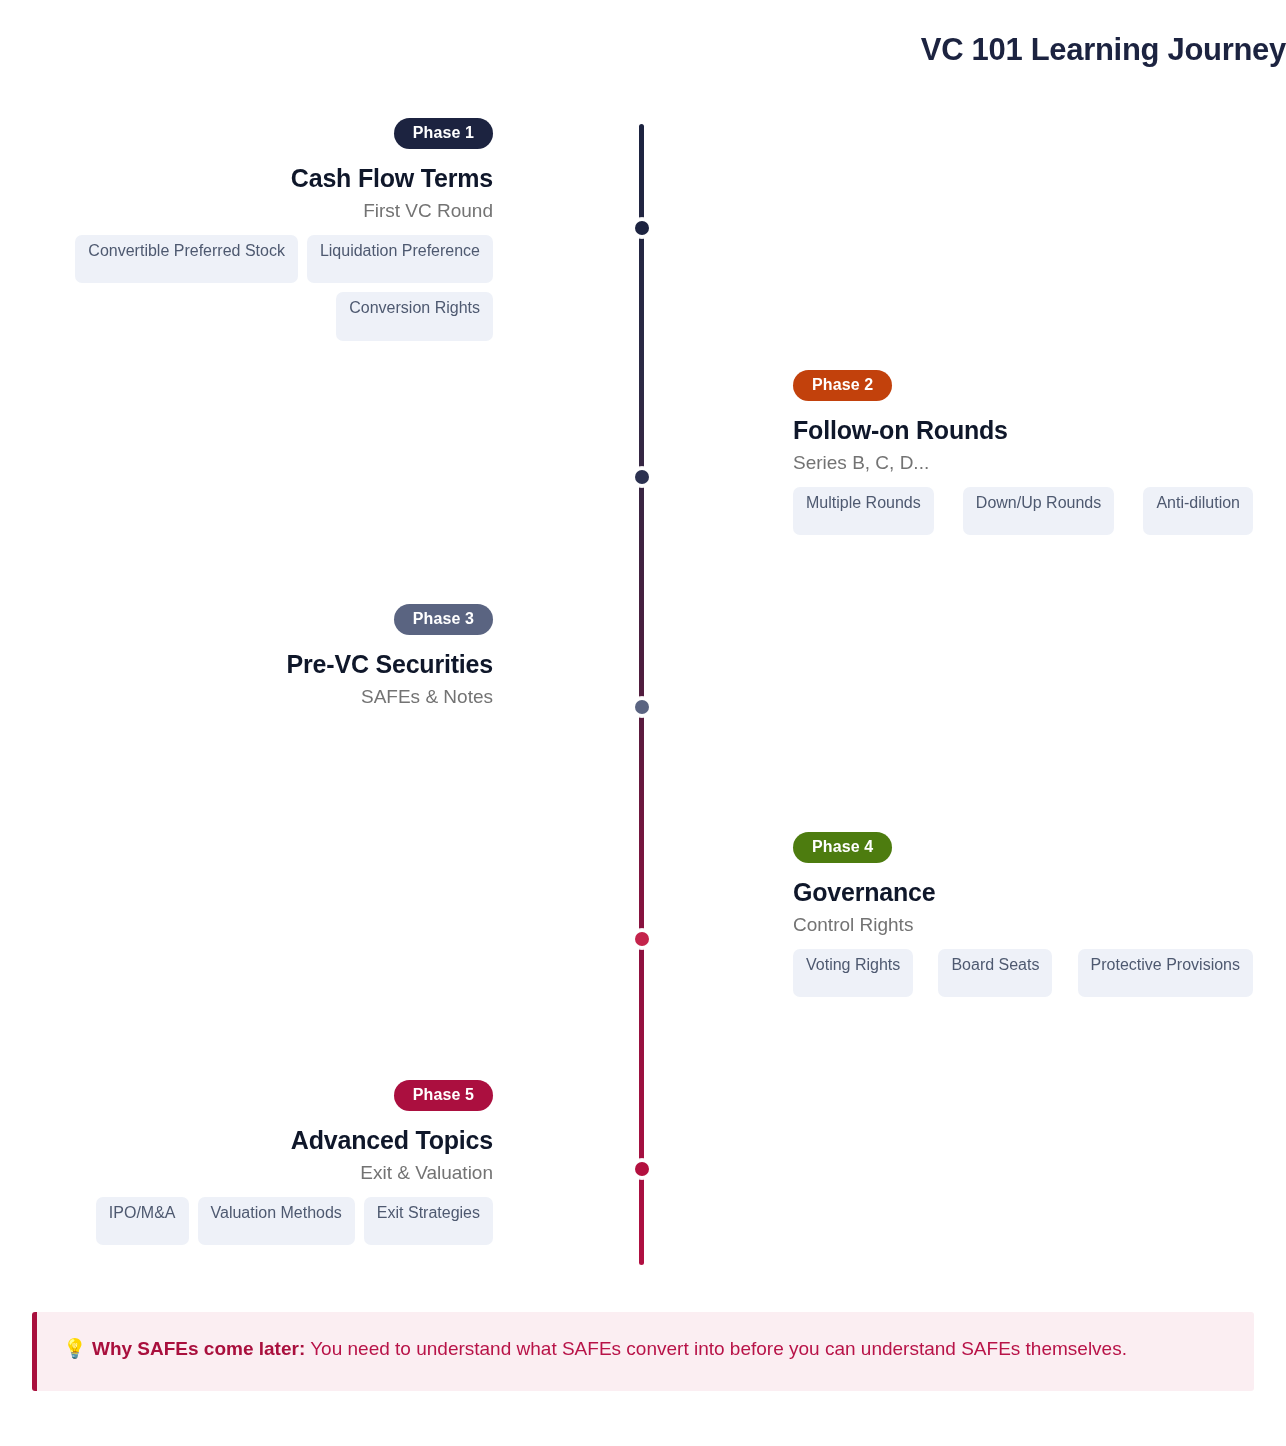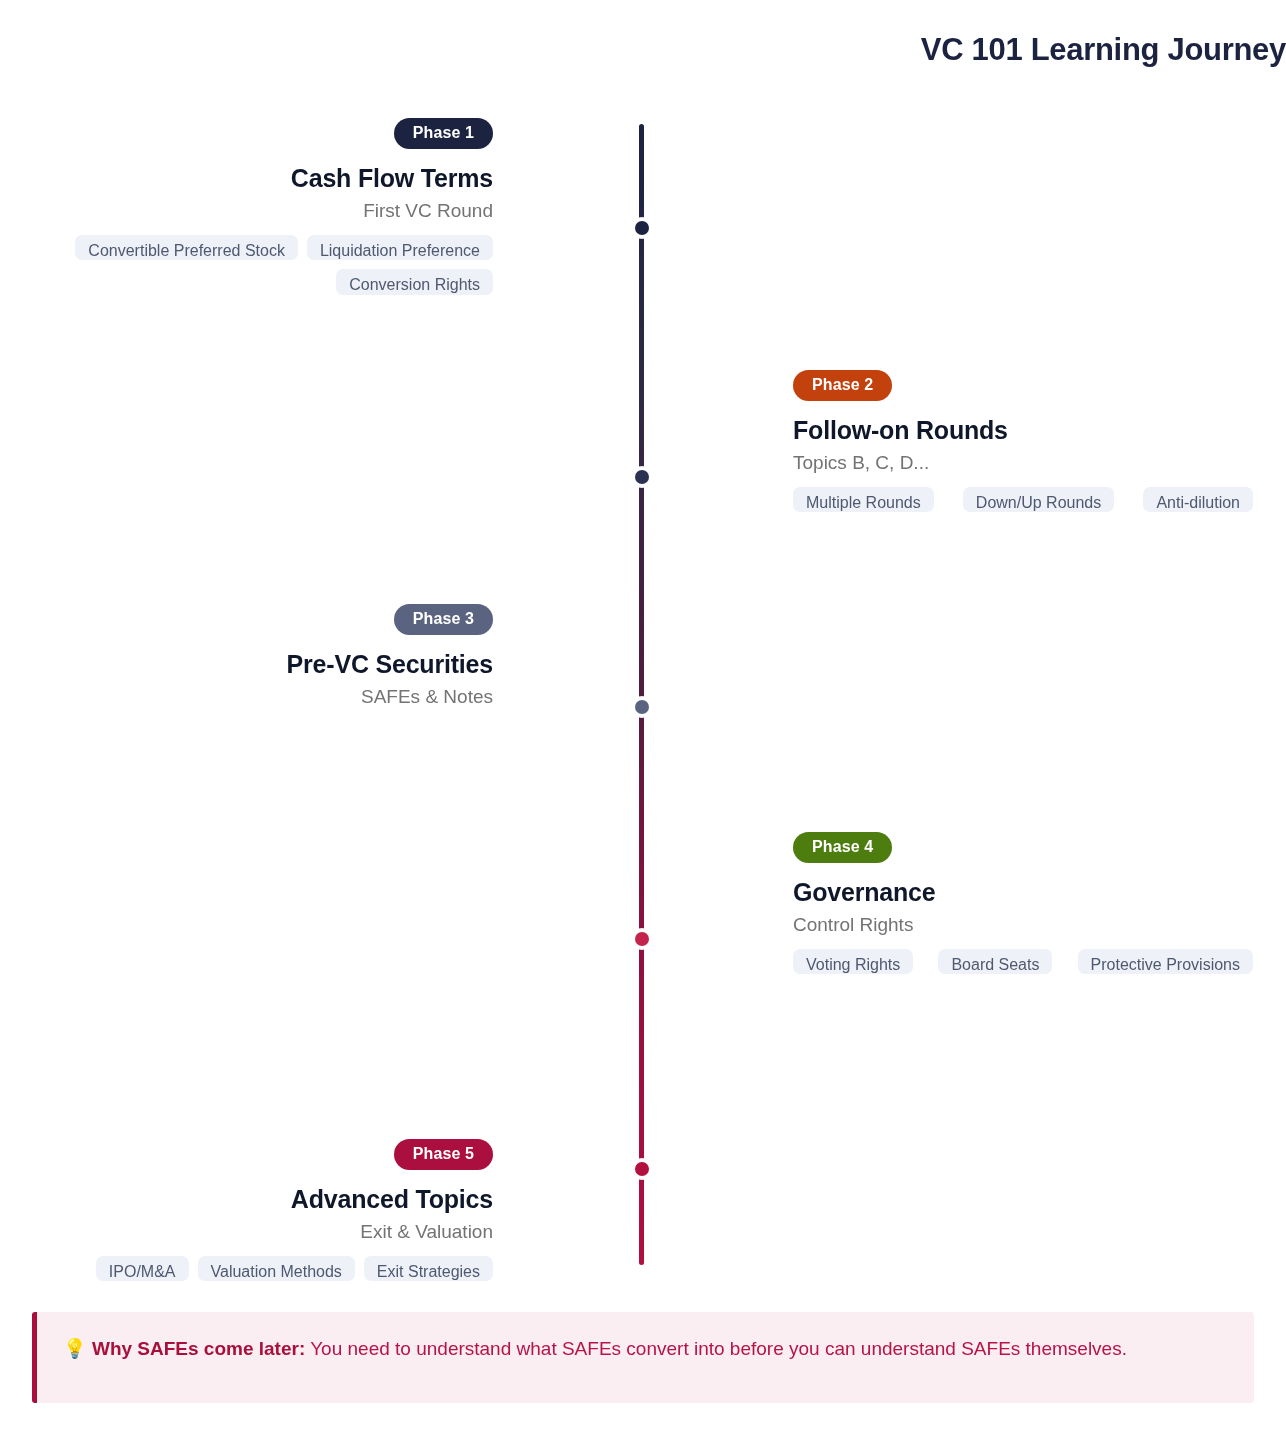--- a/index.html
+++ b/index.html
@@ -122,40 +122,40 @@
     margin-top: 12px;
     display: flex;
     flex-wrap: wrap;
     gap: 9px;
   }
   .side.left .tags  { justify-content: flex-end; }
   .side.right .tags { justify-content: space-between; }
 
   .tag {
     display: inline-block;
-    padding: 7px 13px 1px 13px;
+    padding: 7px 13px 24px 13px;
     border-radius: 7px;
     background: #eef1f8;
     color: #4e5970;
     font-size: 16px;
     line-height: 1.1;
     white-space: nowrap;
   }
 
   
   .callout {
     position: absolute;
     left: 32px;
     top: 1312px;
     width: 1222px;
     box-sizing: border-box;
     background: #fbeef2;
     border-left: 5px solid #a90f3d;
     border-radius: 3px;
-    padding: 22px 26px 40px 26px;
+    padding: 22px 26px 28px 26px;
     font-size: 19px;
     line-height: 1.55;
     color: #b81348;
   }
   .callout .bulb {
     font-size: 19px;
   }
   .callout .lead {
     font-weight: bold;
     color: #a90f3d;
@@ -177,21 +177,21 @@
             <div class="side left" style="top: 18px;"><div class="badge" style="background: rgb(28, 35, 64);">Phase 1</div><div class="phase-title">Cash Flow Terms</div><div class="phase-sub">First VC Round</div><div class="tags">
                 <span class="tag">Convertible Preferred Stock</span>
                 <span class="tag">Liquidation Preference</span>
                 <span class="tag">Conversion Rights</span>
               </div></div>
           </div>
         </div>
         <div class="row" style="top: 0px;">
           <div class="row-inner">
             <div class="node" style="top: 367px; --dot: #2b3150;"></div>
-            <div class="side right" style="top: 270px;"><div class="badge" style="background: #c2410c;">Phase 2</div><div class="phase-title">Follow-on Rounds</div><div class="phase-sub">Topics B, C, D...</div><div class="tags">
+            <div class="side right" style="top: 270px;"><div class="badge" style="background: #c2410c;">Phase 2</div><div class="phase-title">Follow-on Rounds</div><div class="phase-sub">Series B, C, D...</div><div class="tags">
                 <span class="tag">Multiple Rounds</span>
                 <span class="tag">Down/Up Rounds</span>
                 <span class="tag">Anti-dilution</span>
               </div></div>
           </div>
         </div>
         <div class="row" style="top: 0px;">
           <div class="row-inner">
             <div class="node" style="top: 597px; --dot: #5a6481;"></div>
             <div class="side left" style="top: 504px;"><div class="badge" style="background: rgb(90, 100, 129);">Phase 3</div><div class="phase-title">Pre-VC Securities</div><div class="phase-sub">SAFEs &amp; Notes</div></div>
@@ -203,21 +203,21 @@
             <div class="side right" style="top: 732px;"><div class="badge" style="background: #4d7c0f;">Phase 4</div><div class="phase-title">Governance</div><div class="phase-sub">Control Rights</div><div class="tags">
                 <span class="tag">Voting Rights</span>
                 <span class="tag">Board Seats</span>
                 <span class="tag">Protective Provisions</span>
               </div></div>
           </div>
         </div>
         <div class="row" style="top: 0px;">
           <div class="row-inner">
             <div class="node" style="top: 1059px; --dot: #b3103f;"></div>
-            <div class="side left" style="top: 1039px;"><div class="badge" style="background: rgb(171, 15, 63);">Phase 5</div><div class="phase-title">Advanced Topics</div><div class="phase-sub">Exit &amp; Valuation</div><div class="tags">
+            <div class="side left" style="top: 980px;"><div class="badge" style="background: rgb(171, 15, 63);">Phase 5</div><div class="phase-title">Advanced Topics</div><div class="phase-sub">Exit &amp; Valuation</div><div class="tags">
                 <span class="tag">IPO/M&amp;A</span>
                 <span class="tag">Valuation Methods</span>
                 <span class="tag">Exit Strategies</span>
               </div></div>
           </div>
         </div>
       </div>
   </div>
 
   <div class="callout">

